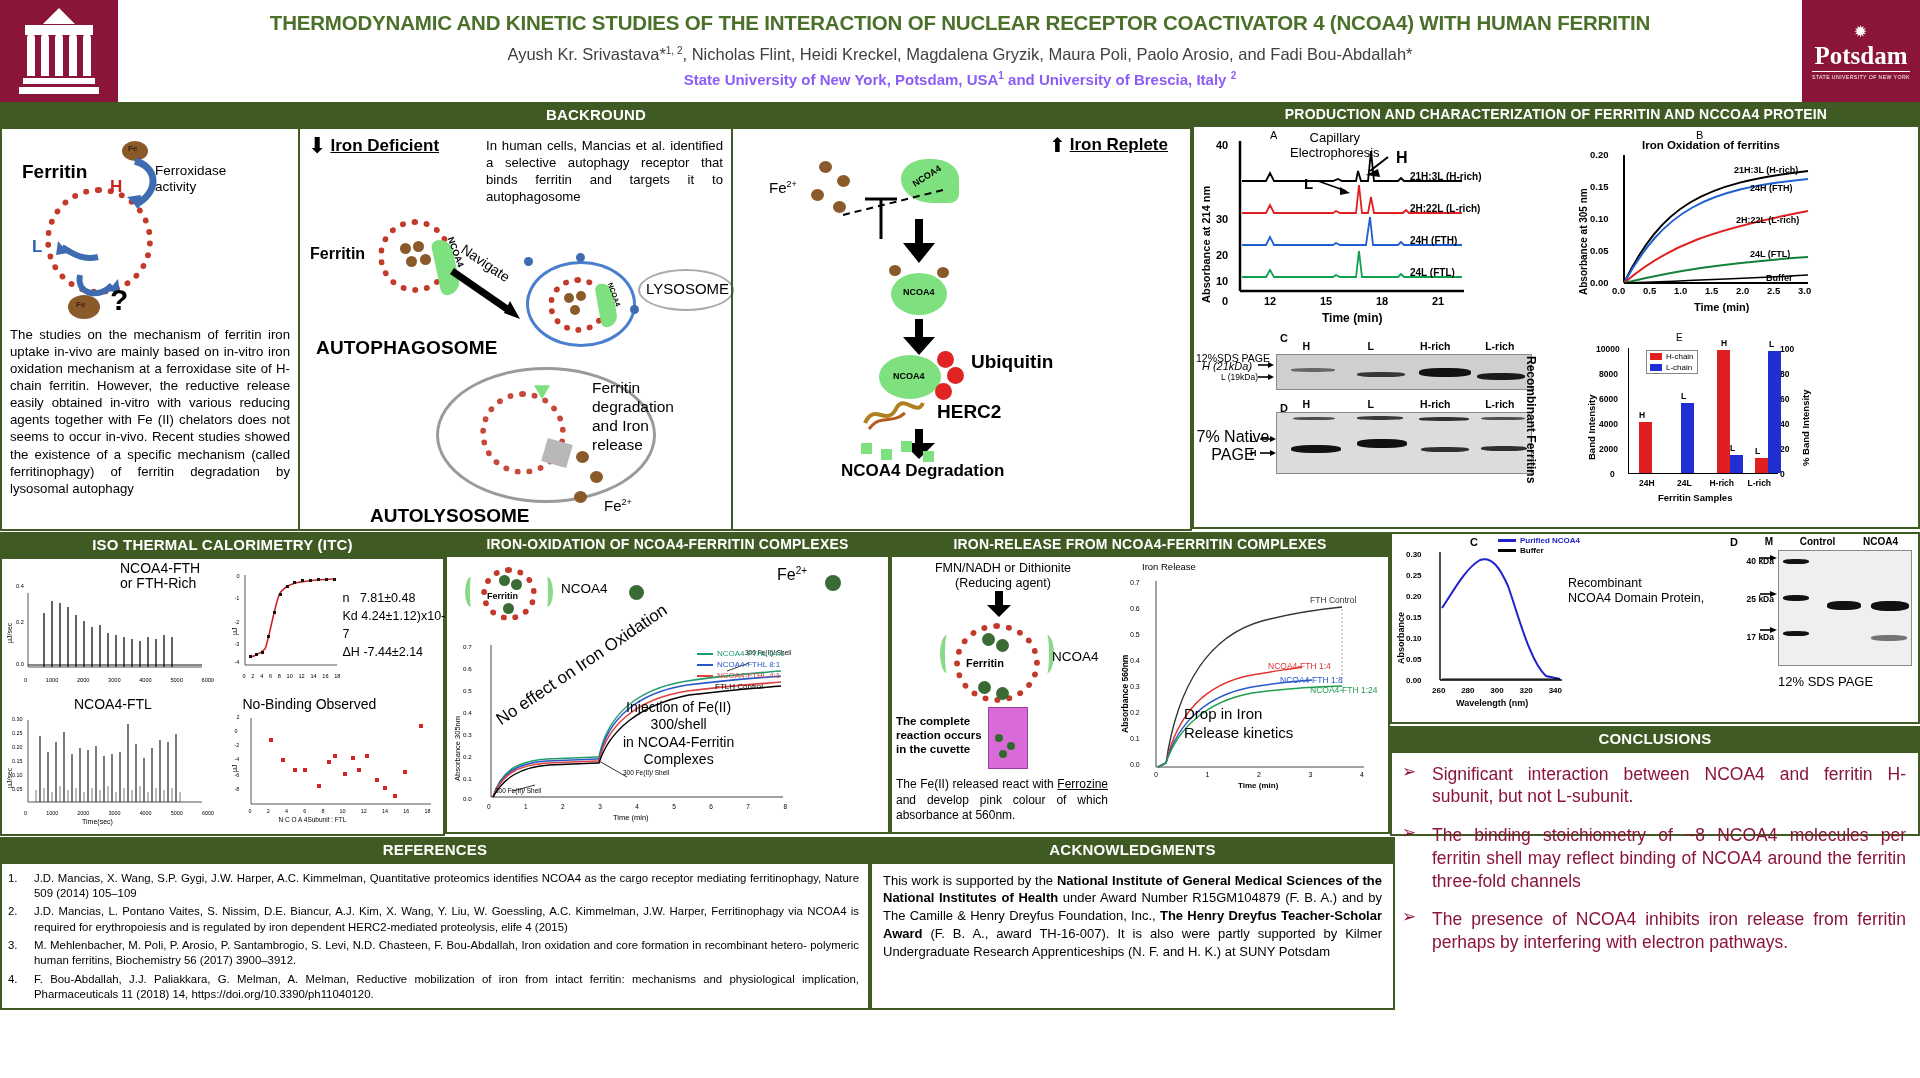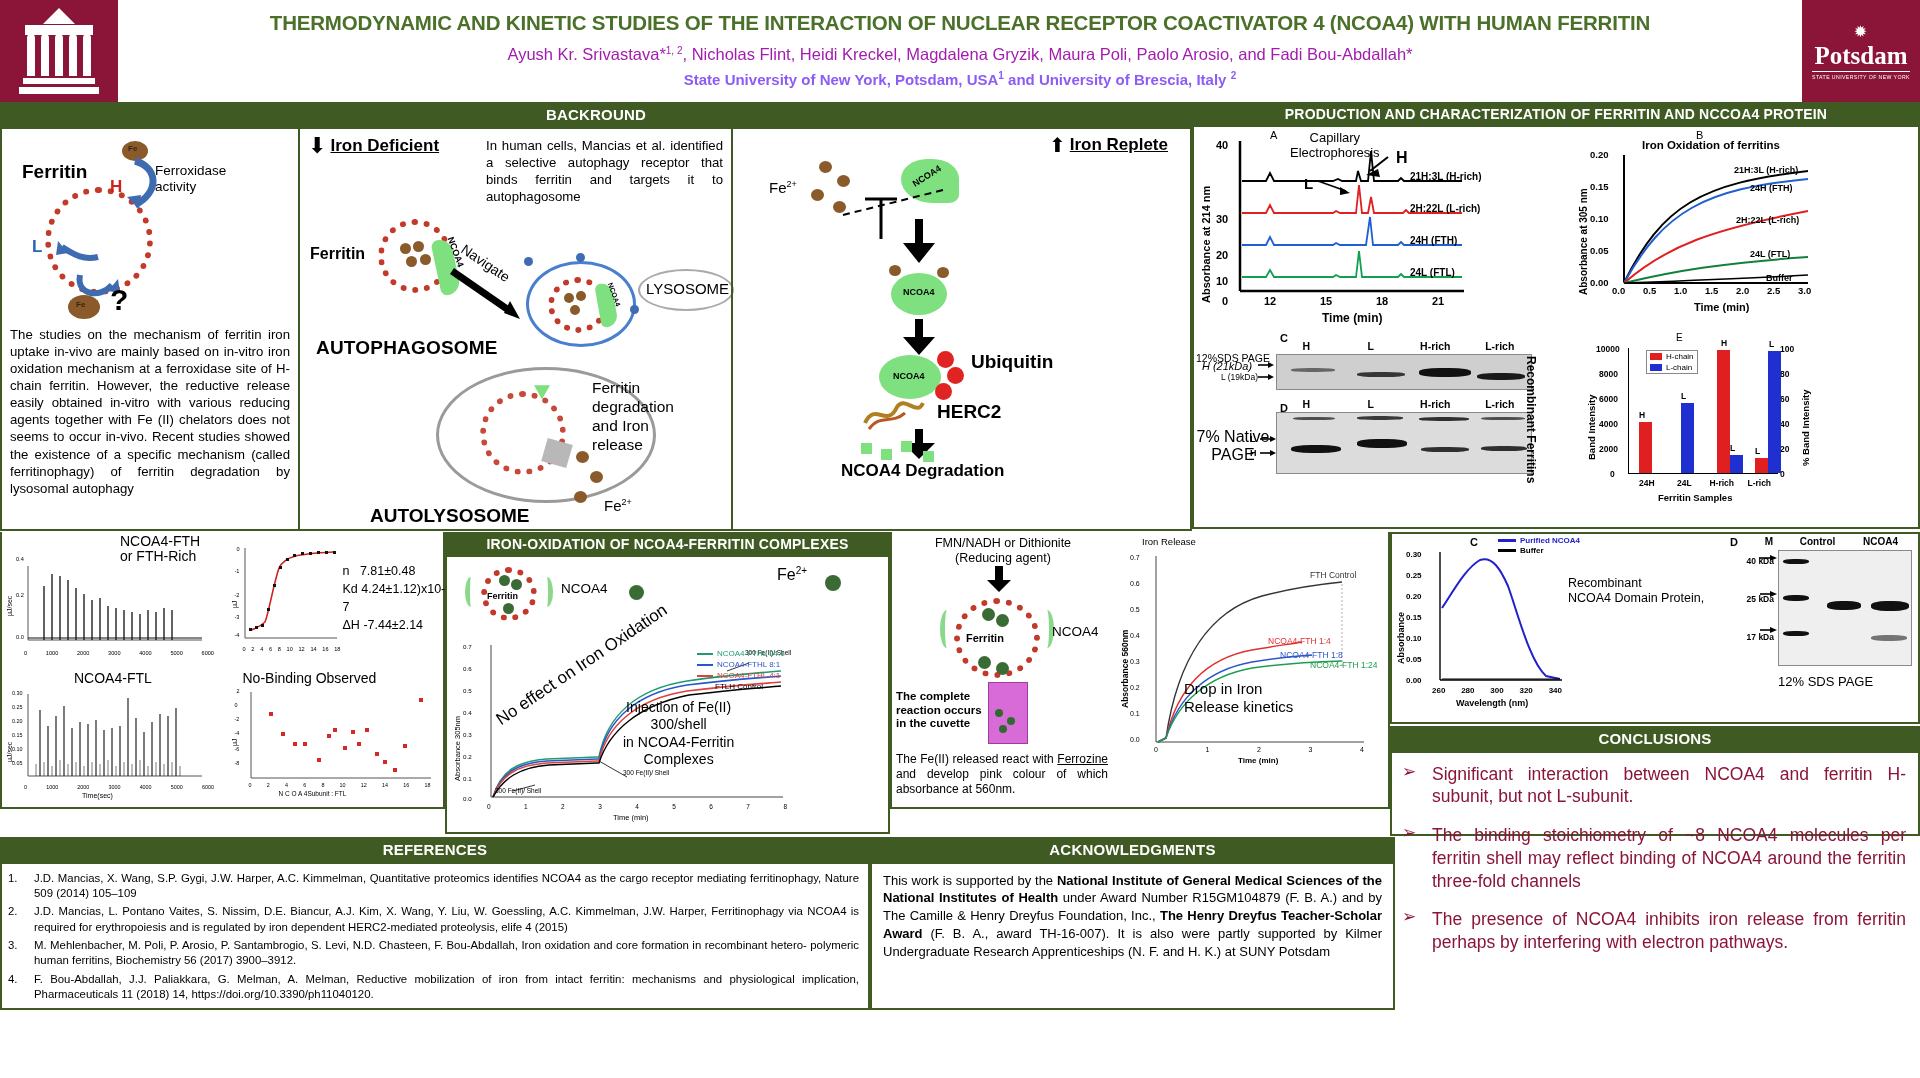--- a/index.html
+++ b/index.html
@@ -24,21 +24,21 @@
   .logo-left .dome .cols { position:absolute; left:4px; top:26px; width:64px; height:42px; display:flex; justify-content:space-between; }
   .logo-left .dome .cols i { display:block; width:8px; height:42px; background:#fff; border-radius:4px 4px 0 0;}
   .logo-left .dome .base { position:absolute; left:0px; top:70px; width:72px; height:6px; background:#fff; }
   .logo-left .dome .base2 { position:absolute; left:-4px; top:79px; width:80px; height:7px; background:#fff; }
 
   .title-wrap { flex:1; text-align:center; padding:6px 10px 0 10px; }
   .poster-title {
     color:#4a7029; font-weight:bold; font-size:20.5px; letter-spacing:-0.2px;
     line-height:1.12; padding:6px 4px 2px 4px;
   }
-  .poster-authors { font-size:16.5px; color:#a21caf; margin-top:7px; line-height:1.25; }
+  .poster-authors { font-size:16.5px; color:#404040; margin-top:7px; line-height:1.25; }
   .poster-affil { font-size:15px; color:#8b5cf6; margin-top:5px;font-weight:bold; }
   .sup { font-size:10px; vertical-align:super; }
 
   .logo-right {
     width: 118px; flex:0 0 118px; background:#8a1538; color:#fff;
     display:flex; flex-direction:column; align-items:center; justify-content:center; gap:2px;
   }
   .logo-right .seal { font-size:16px; letter-spacing:1px; }
   .logo-right .pots { font-family:"Liberation Serif", serif; font-size:25px; font-weight:bold; line-height:1; }
   .logo-right .pots-sub { font-size:5.2px; letter-spacing:.4px; border-top:1px solid #fff; padding-top:2px; margin-top:1px;}
@@ -506,20 +506,21 @@
           </div>
         </div>
 
       </div>
     </div>
   </div>
 
   <div class="row2">
 
     <div class="c-itc">
+      <div class="band">ISO THERMAL CALORIMETRY (ITC)</div>
       <div class="panel-body">
         <div style="display:flex;height:50%;">
           <div style="flex:1;position:relative;padding:2px;">
             <div style="position:absolute;left:70px;top:2px;font-size:14px;line-height:1.1;white-space:pre;font-weight:normal;margin-left:48px;">NCOA4-FTH
 or FTH-Rich</div>
             <div class="vrot" style="position:absolute;left:4px;top:84px;font-size:7px;">µJ/sec</div>
             <svg style="position:absolute;left:24px;top:32px;" width="178" height="84">
               <line x1="2" y1="2" x2="2" y2="76" stroke="#555" stroke-width="1"></line>
               <line x1="2" y1="76" x2="176" y2="76" stroke="#555" stroke-width="1"></line>
               <g stroke="#111" stroke-width="1.3" fill="none">
@@ -746,20 +747,21 @@
             <span>6</span>
             <span>7</span>
             <span>8</span>
           </div>
           <div style="position:absolute;left:166px;top:178px;font-size:7.5px;">Time (min)</div>
         </div>
       </div>
     </div>
 
     <div class="c-rel">
+      <div class="band sm">IRON-RELEASE FROM NCOA4-FERRITIN COMPLEXES</div>
       <div class="panel-body" style="display:flex;">
 
         <div style="flex:0 0 222px;position:relative;padding:4px;">
           <div style="font-size:12.5px;line-height:1.2;text-align:center;white-space:pre;">FMN/NADH or Dithionite
 (Reducing agent)</div>
           <svg style="position:absolute;left:92px;top:34px;" width="30" height="28">
             <path d="M11 0 L11 14 L3 14 L15 26 L27 14 L19 14 L19 0 Z" fill="#000"></path>
           </svg>
           <div class="ring-red" style="position:absolute;left:62px;top:66px;width:86px;height:80px;"></div>
           <div style="position:absolute;left:74px;top:100px;font-size:11px;font-weight:bold;">Ferritin</div>

